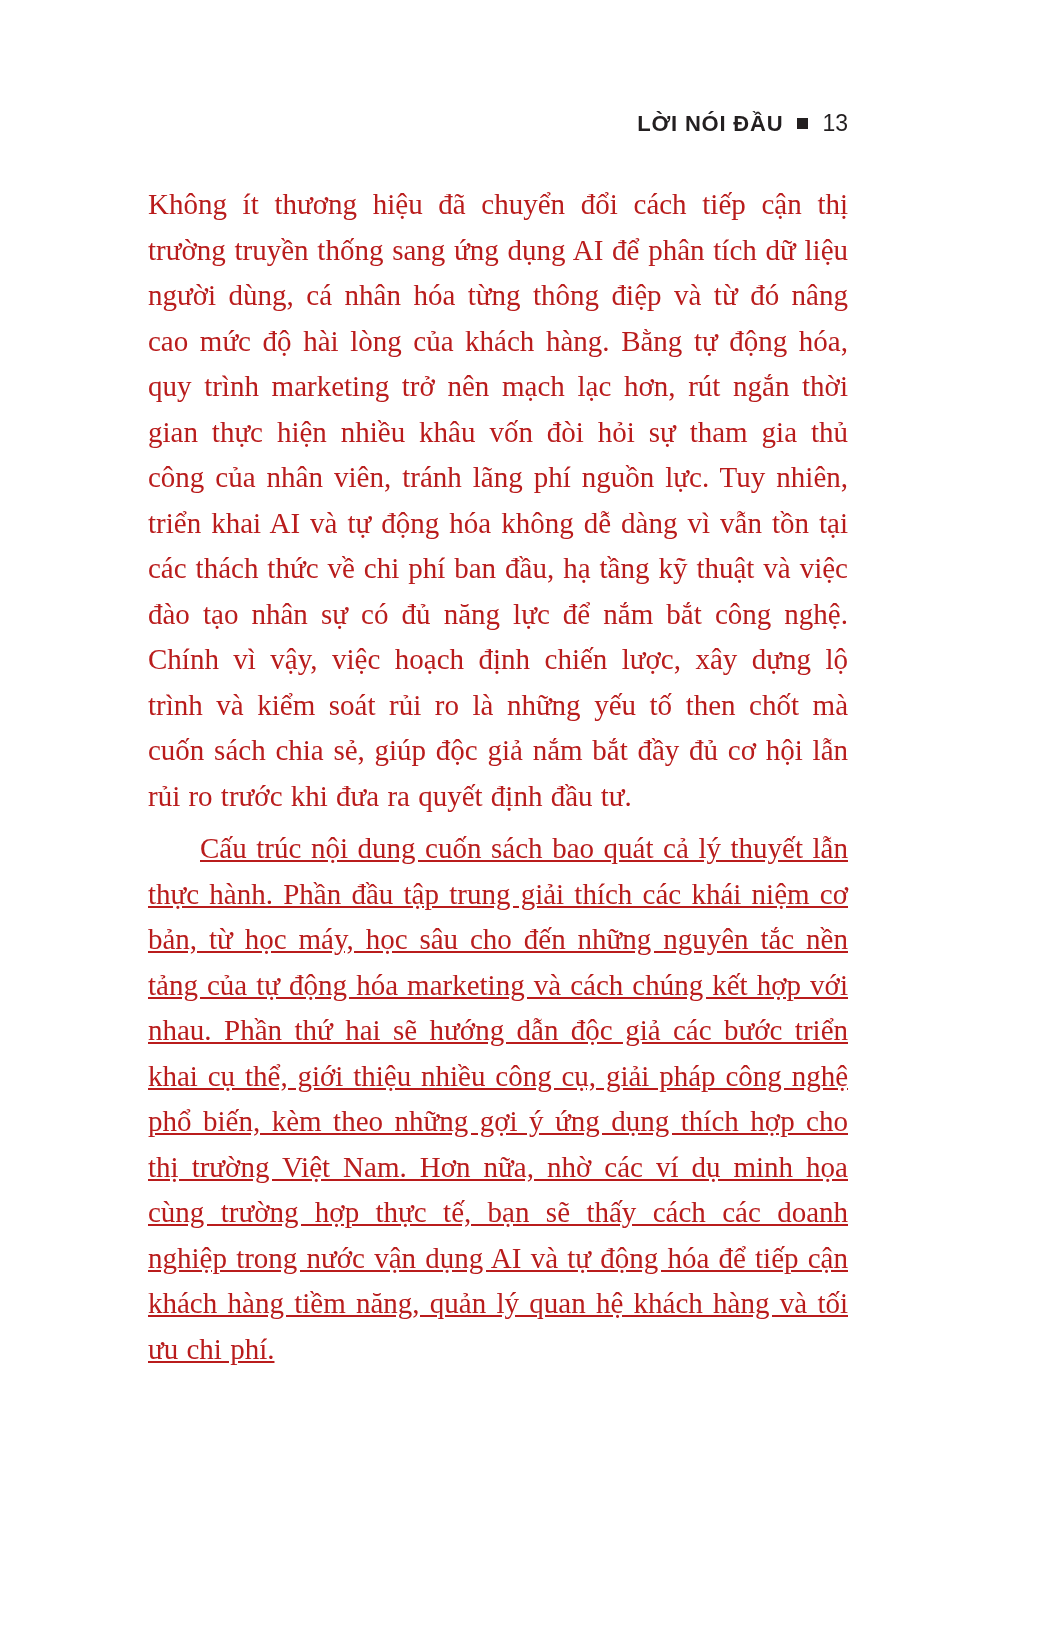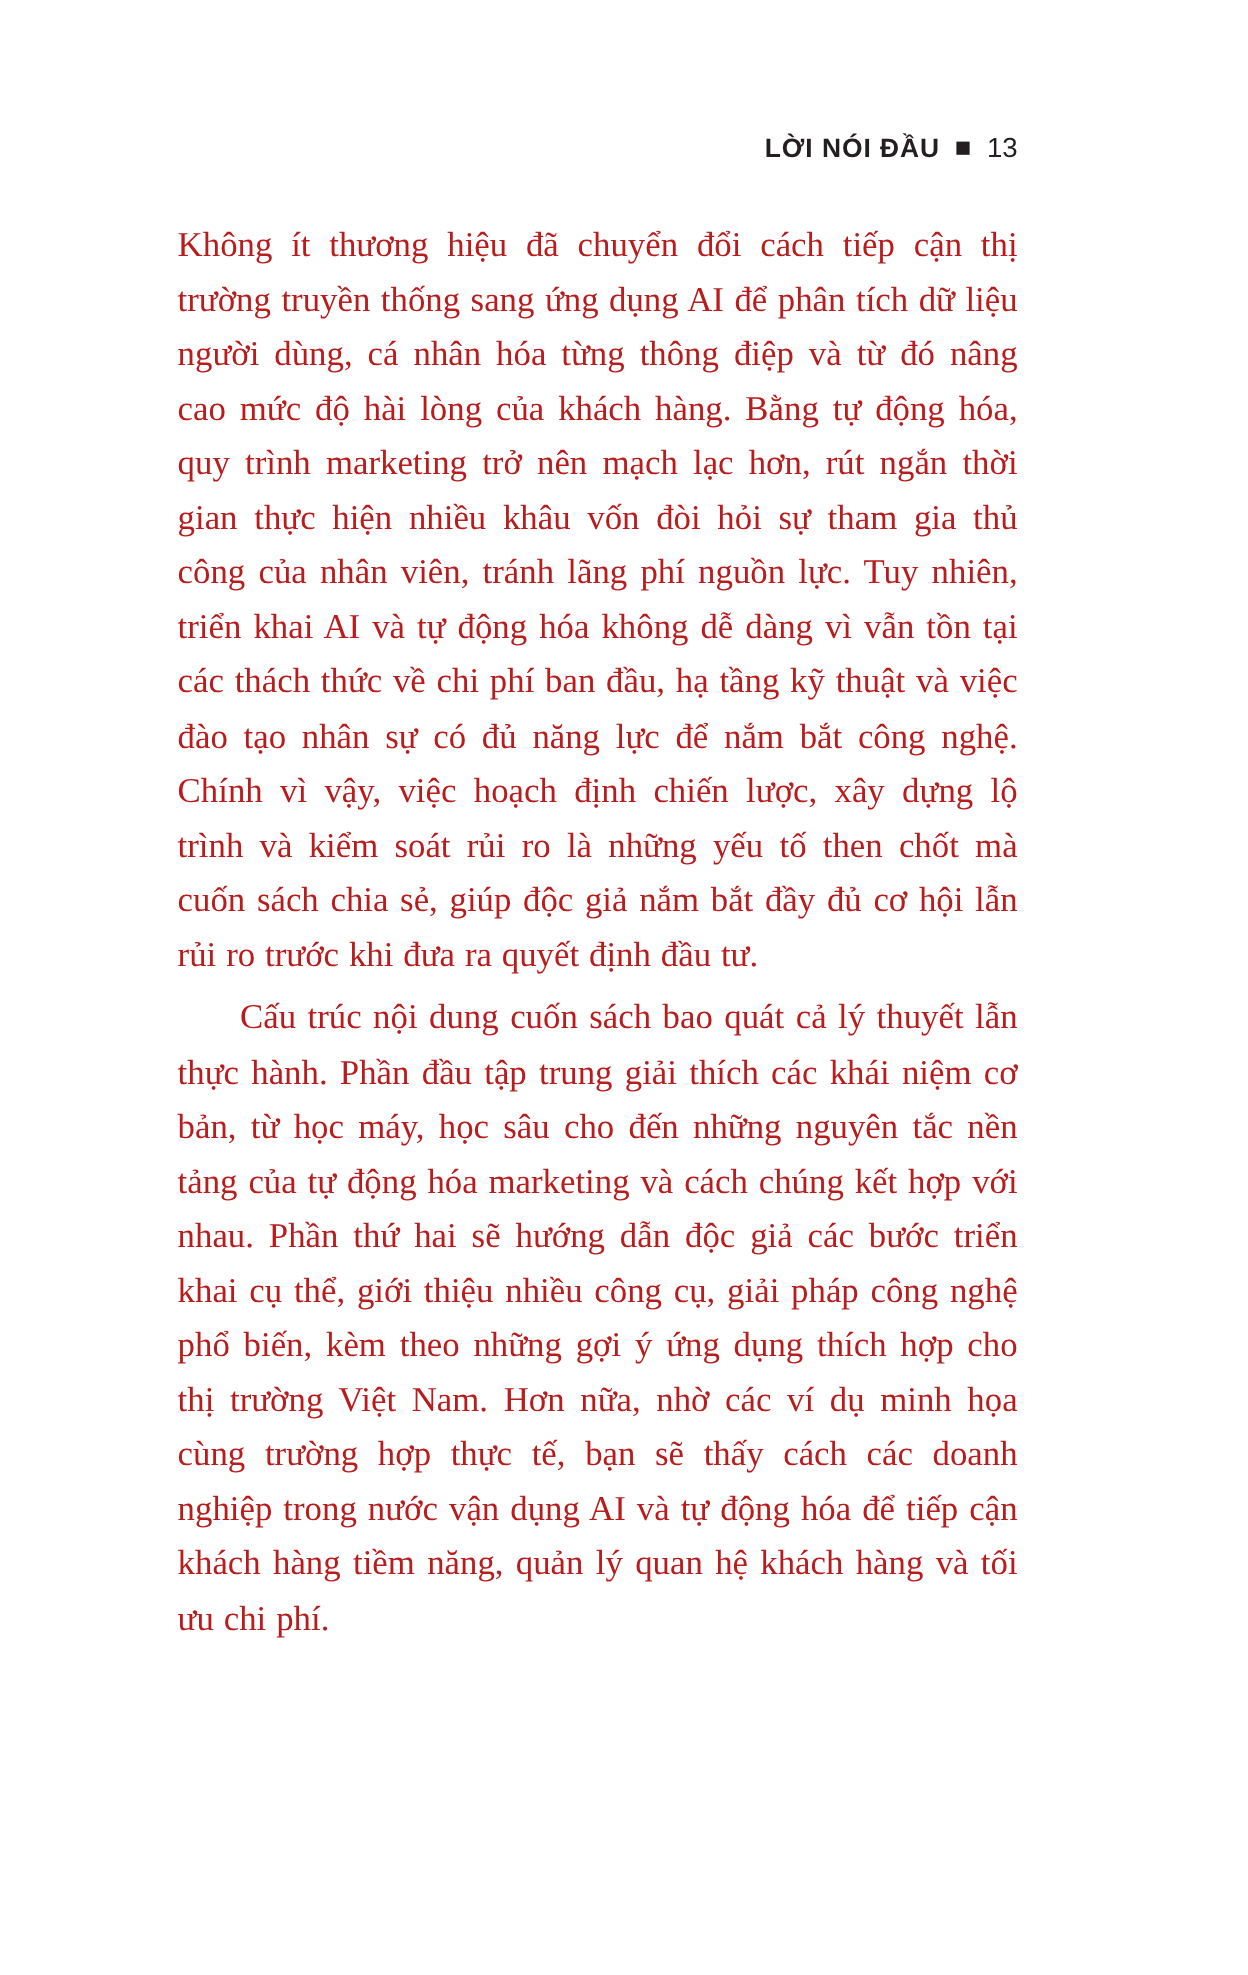--- a/index.html
+++ b/index.html
@@ -55,20 +55,21 @@
     line-height: 45.5px;
     text-align: justify;
     color: #b91c1c;
     word-spacing: 1px;
   }
   .body-text p {
     margin: 0;
   }
   .body-text p + p {
     margin-top: 7px;
+    text-decoration: underline;
   }
   .body-text p.indent {
     text-indent: 52px;
   }
 </style>
 </head>
 <body>
 
 <div class="page">
 

